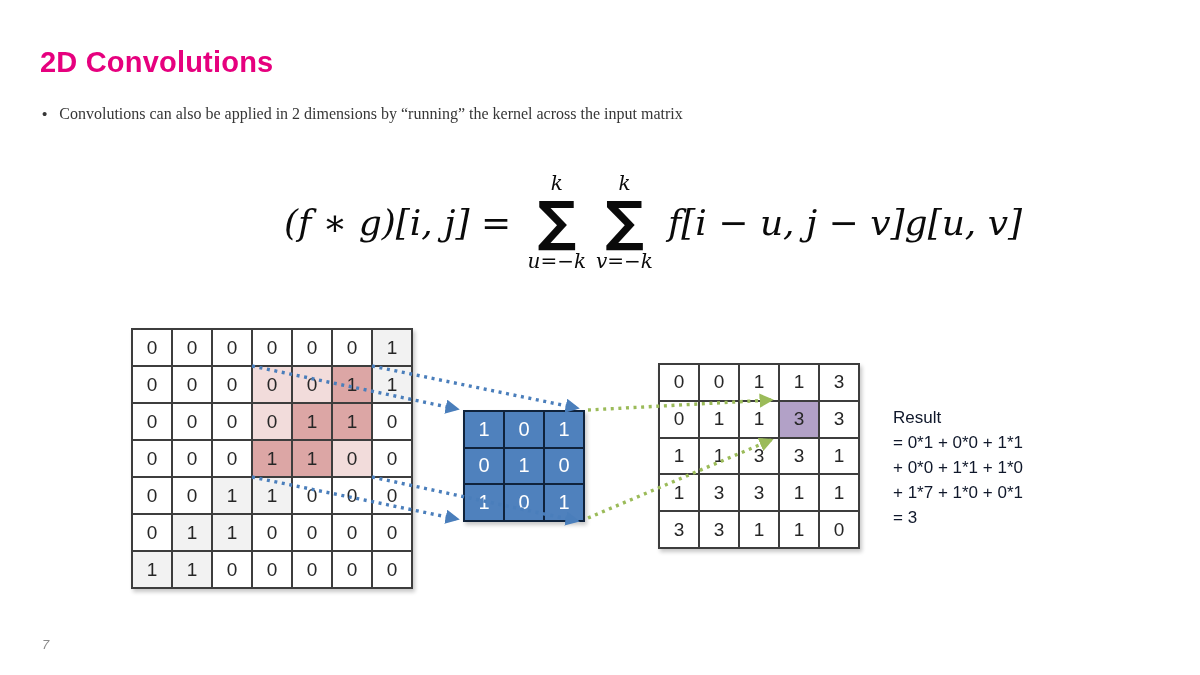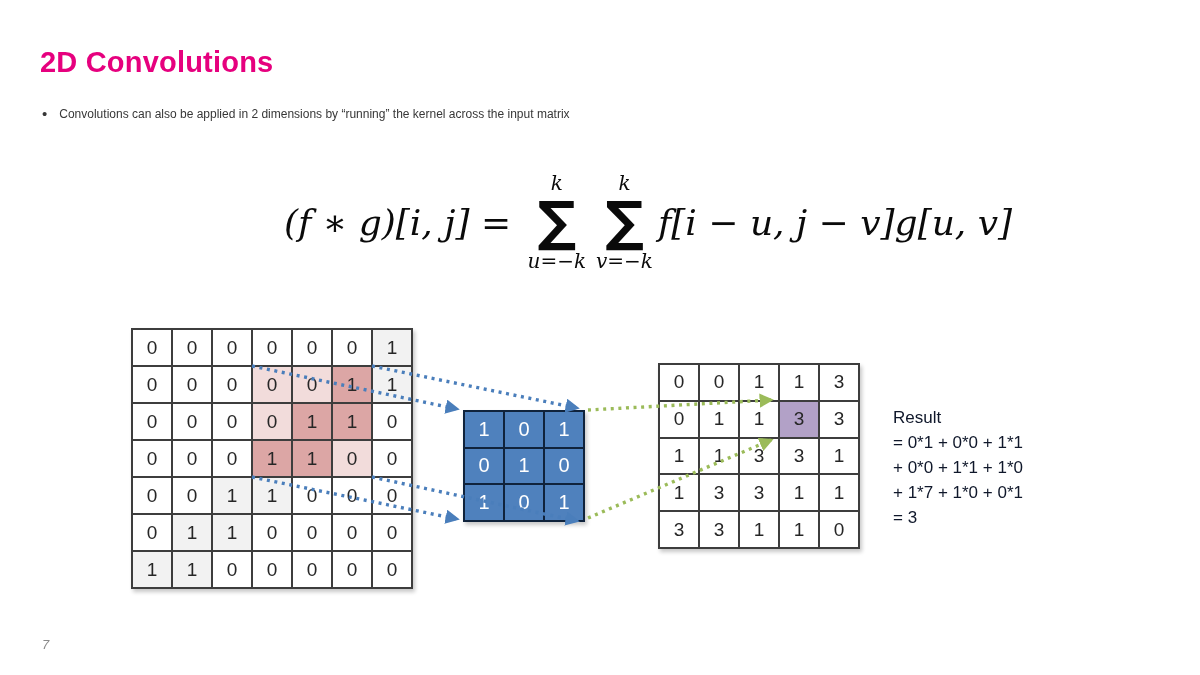--- a/index.html
+++ b/index.html
@@ -12,36 +12,36 @@
   .title {
     position:absolute; left:40px; top:46px;
     font-size:29px; font-weight:bold; color:var(--title-pink,#e6007e);
     letter-spacing:0.2px;
   }
   .bullet-row {
     position:absolute; left:42px; top:101px; display:flex; align-items:flex-start;
     color:#373737; width:1130px;
   }
   .bullet-dot { font-size:15px; line-height:26px; margin-right:12px; color:#373737; }
-  .bullet-text { font-size:12px; line-height:26px; }
+  .bullet-text { font-size:16px; line-height:26px;font-family:Liberation Serif, serif; }
 
   
   .formula {
     position:absolute; left:284px; top:172px; display:flex; align-items:center;
     font-family:"DejaVu Serif", serif; font-style:italic; color:#0a0a0a;
   }
   .f-side { font-size:36px; white-space:pre; }
   .f-sum { display:flex; flex-direction:column; align-items:center; margin:0 5px; }
   .f-sum:first-of-type { margin-left:12px; }
   .f-limit { font-size:20px; line-height:22px; }
   .f-sigma {
     font-family:"DejaVu Sans", sans-serif; font-style:normal;
     font-size:54px; line-height:56px; font-weight:600;
   }
-  .f-rhs { }
+  .f-rhs { margin-left:10px; }
 
   
   .matrix {
     position:absolute; display:grid; background:#ffffff;
     border:1px solid #3d3d3d; box-shadow:2px 3px 4px rgba(0,0,0,0.22);
   }
   .cell {
     border:1px solid #3d3d3d; display:flex; align-items:center; justify-content:center;
     font-size:19px; color:#262626; box-sizing:border-box; background:#ffffff;
   }

